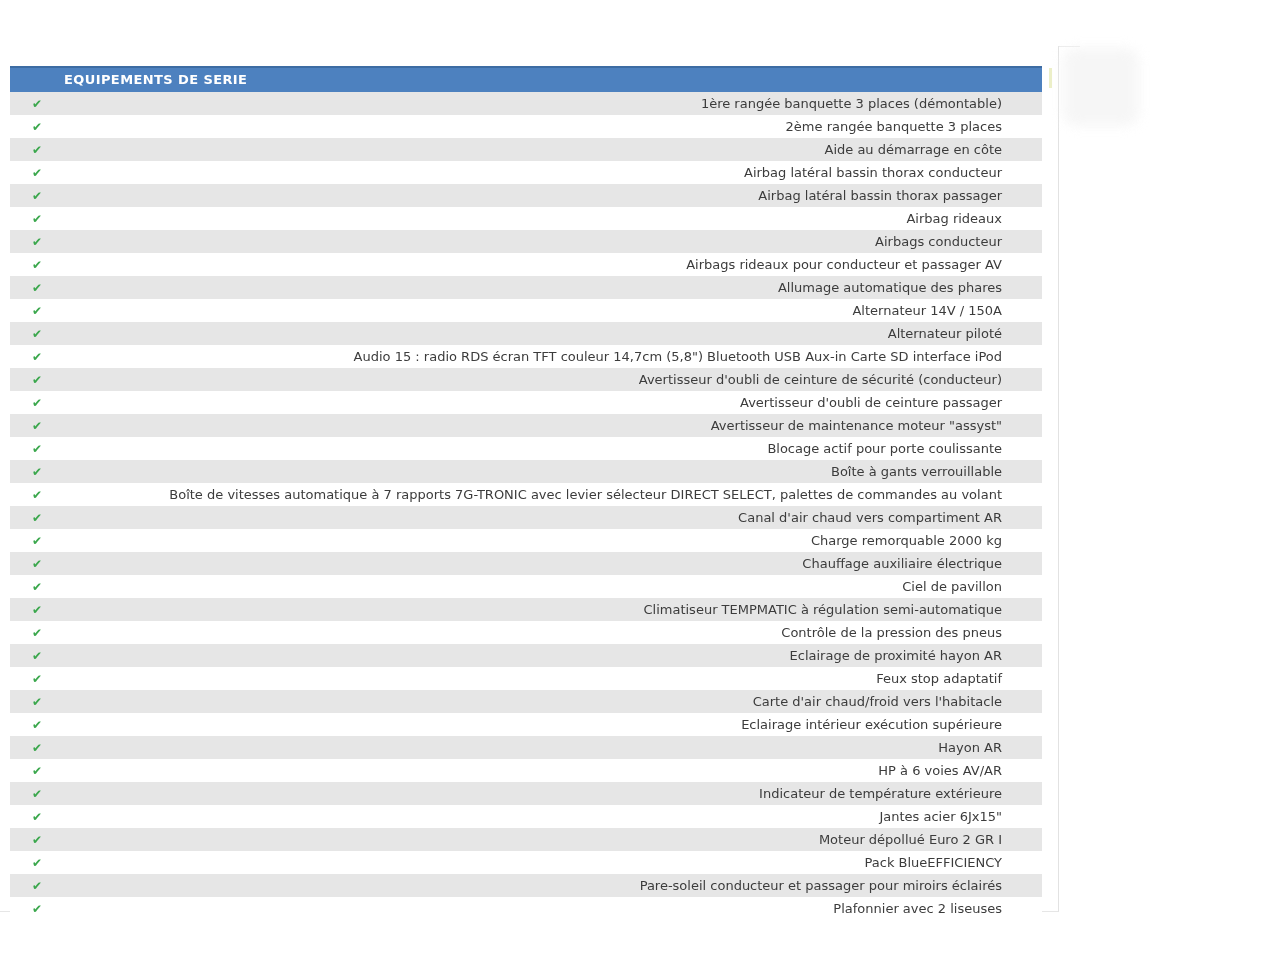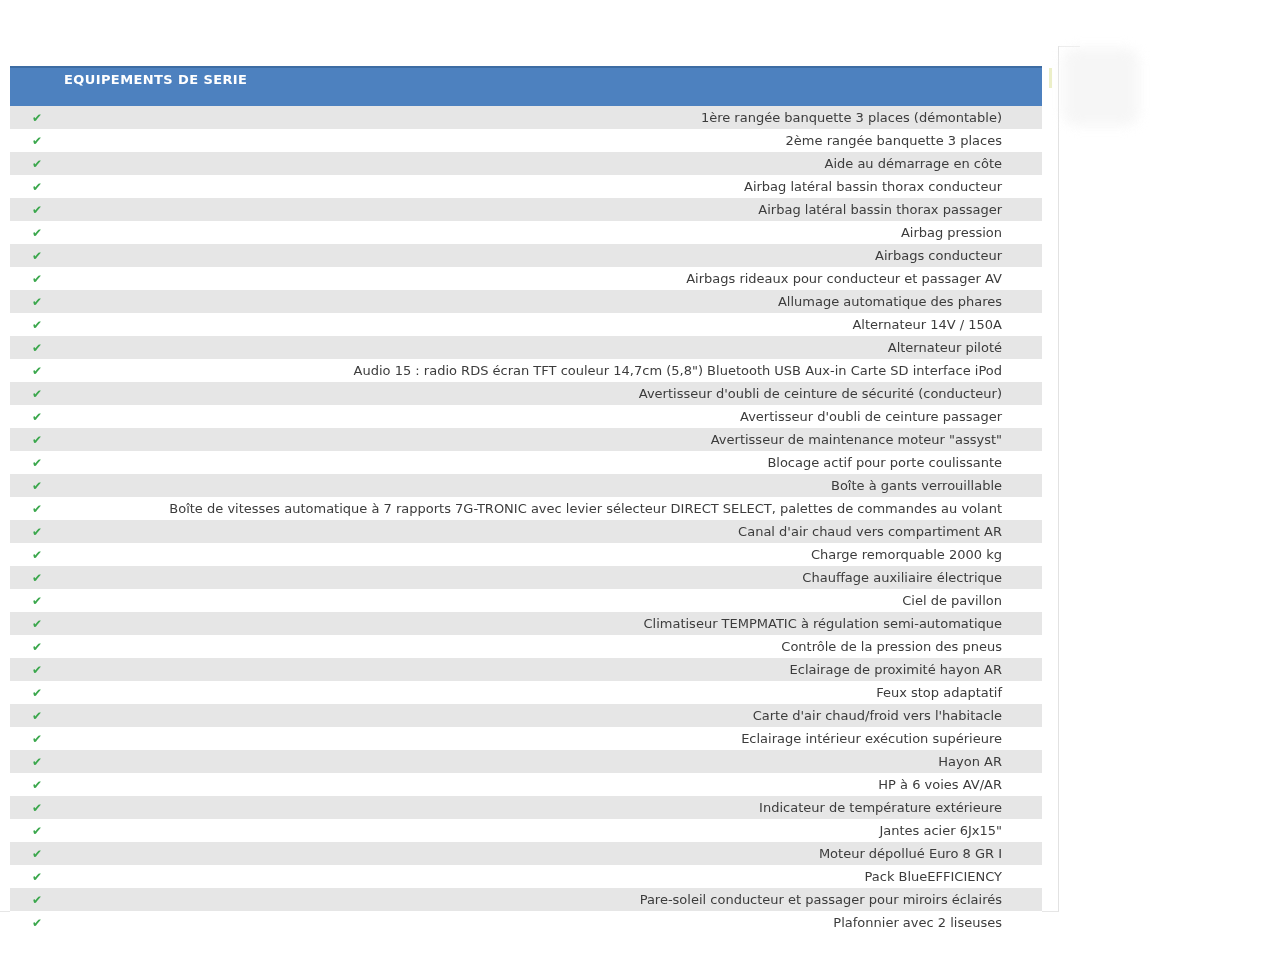--- a/index.html
+++ b/index.html
@@ -25,21 +25,21 @@
     background: #ffffff;
     border-right: 1px solid #e2e2e2;
     border-bottom: 1px solid #e6e6e6;
   }
   .equip-table {
     margin: 20px 0 0 10px;
     width: 1032px;
   }
   .table-header {
     width: 1032px;
-    height: 40px;
+    height: 26px;
     background: #4d81bf;
     border-top: 2px solid #3d6ca3;
     color: #ffffff;
     font-size: 13px;
     font-weight: bold;
     letter-spacing: 0.4px;
     line-height: 24px;
     padding-left: 54px;
   }
   .row {
@@ -112,21 +112,21 @@
     <span class="label">Airbag latéral bassin thorax conducteur</span>
   </div>
 
   <div class="row stripe">
     <span class="check">✔</span>
     <span class="label">Airbag latéral bassin thorax passager</span>
   </div>
 
   <div class="row">
     <span class="check">✔</span>
-    <span class="label">Airbag pression</span>
+    <span class="label">Airbag rideaux</span>
   </div>
 
   <div class="row stripe">
     <span class="check">✔</span>
     <span class="label">Airbags conducteur</span>
   </div>
 
   <div class="row">
     <span class="check">✔</span>
     <span class="label">Airbags rideaux pour conducteur et passager AV</span>
@@ -247,21 +247,21 @@
     <span class="label">Indicateur de température extérieure</span>
   </div>
 
   <div class="row">
     <span class="check">✔</span>
     <span class="label">Jantes acier 6Jx15"</span>
   </div>
 
   <div class="row stripe">
     <span class="check">✔</span>
-    <span class="label">Moteur dépollué Euro 8 GR I</span>
+    <span class="label">Moteur dépollué Euro 2 GR I</span>
   </div>
 
   <div class="row">
     <span class="check">✔</span>
     <span class="label">Pack BlueEFFICIENCY</span>
   </div>
 
   <div class="row stripe">
     <span class="check">✔</span>
     <span class="label">Pare-soleil conducteur et passager pour miroirs éclairés</span>

